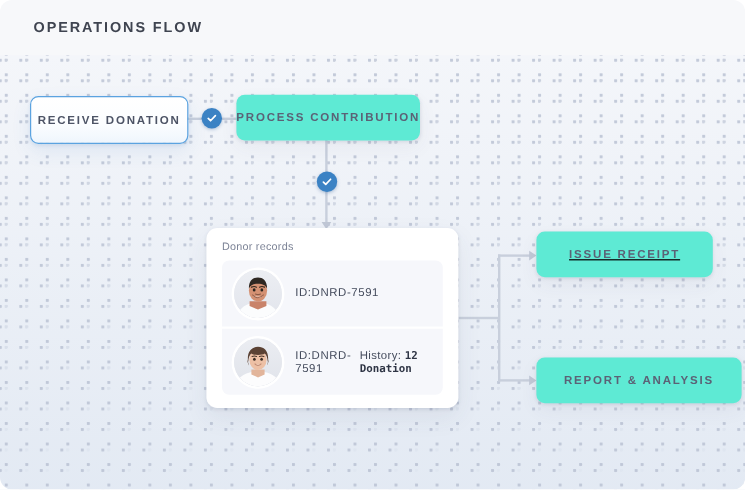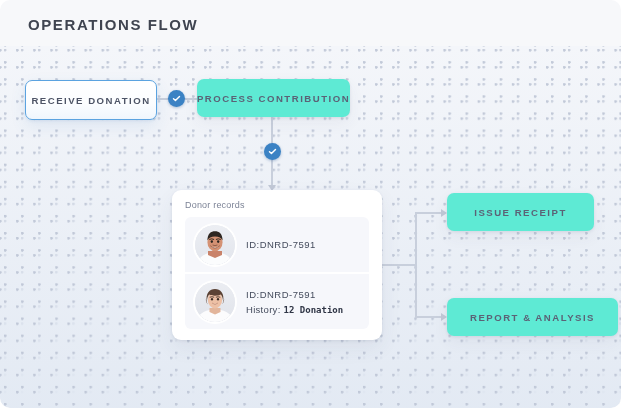--- a/index.html
+++ b/index.html
@@ -9,21 +9,21 @@
     font-family:"Liberation Sans",sans-serif;
   }
   #app{
     position:relative;width:621px;height:408px;
     background:#f7f8fa;
     border-radius:10px;overflow:hidden;
   }
   
   #title{
     position:absolute;left:28px;top:16px;
-    font-size:15px;letter-spacing:1.6px;font-weight:600;
+    font-size:12px;letter-spacing:1.6px;font-weight:600;
     color:#3f4450;
     white-space:nowrap;
   }
   
   #canvas{
     position:absolute;left:0;top:46px;width:621px;height:362px;
     background-color:#f4f6fa;
     background-image:
       linear-gradient(180deg, rgba(234,239,246,0) 0%, rgba(226,233,243,.95) 100%),
       radial-gradient(circle at 1px 1px, #c9cfdc 1px, rgba(0,0,0,0) 1.6px),
@@ -51,21 +51,21 @@
     color:#5b6276;white-space:nowrap;
   }
   #node-receive{
     left:25px;top:80px;width:130px;height:38px;
     border:1.6px solid #5ba3e0;
     background:linear-gradient(180deg,#ffffff 0%,#fbfdff 60%,#eff6fd 100%);
     box-shadow:0 1px 3px rgba(60,120,190,.12),0 6px 16px rgba(60,120,190,.10);
   }
   #node-receive span{color:#4d5466;}
   #node-process{left:197px;top:79px;width:153px;height:38px;}
-  #node-issue{left:447px;top:193px;width:147px;height:38px;}
+  #node-issue{left:447px;top:193px;width:147px;height:38px;text-decoration:underline;}
   #node-report{left:447px;top:298px;width:171px;height:38px;}
 
   
   .line{position:absolute;background:#c8cfdc;z-index:2;}
   #ln-h1{left:155px;top:98px;width:44px;height:2px;}
   #ln-v1{left:271px;top:116px;width:2px;height:72px;}
   .arrow-down{
     position:absolute;width:0;height:0;z-index:3;
     border-left:4.5px solid transparent;border-right:4.5px solid transparent;
     border-top:6px solid #c1c8d6;
@@ -102,21 +102,21 @@
   }
   .donor-row:first-child{border-radius:6px 6px 0 0;}
   .donor-row:last-child{border-radius:0 0 6px 6px;margin-top:2px;}
   .avatar{
     width:40px;height:40px;border-radius:50%;flex:0 0 40px;
     overflow:hidden;position:relative;
     background:#e7e9ef;
     box-shadow:0 0 0 2px #ffffff;
   }
   .avatar svg{display:block;width:40px;height:40px;}
-  .donor-text{margin-left:11px;display:flex;flex-direction:column;gap:4px;}
+  .donor-text{margin-left:11px;display:flex;flex-direction:row;gap:4px;}
   .donor-id{font-size:9.5px;color:#444b5c;letter-spacing:.5px;}
   .donor-hist{font-size:9.5px;color:#444b5c;letter-spacing:.3px;}
   .donor-hist b{
     font-family:"DejaVu Sans Mono",monospace;
     font-weight:700;font-size:9px;color:#2f3545;letter-spacing:0;
   }
 
   
   .badge{
     position:absolute;width:17px;height:17px;border-radius:50%;

